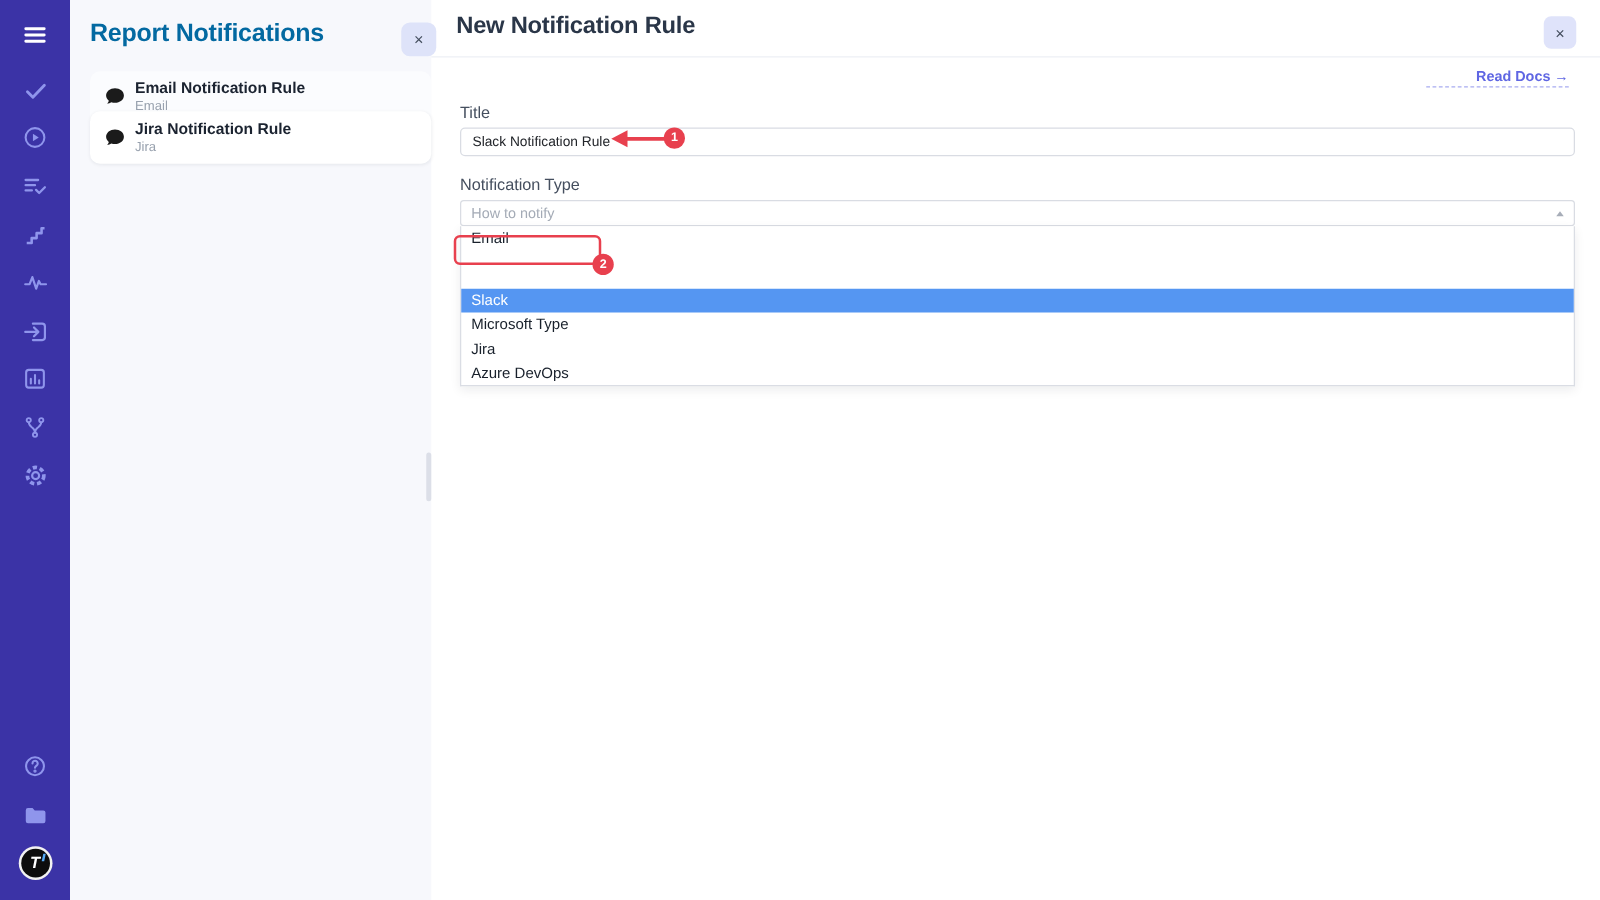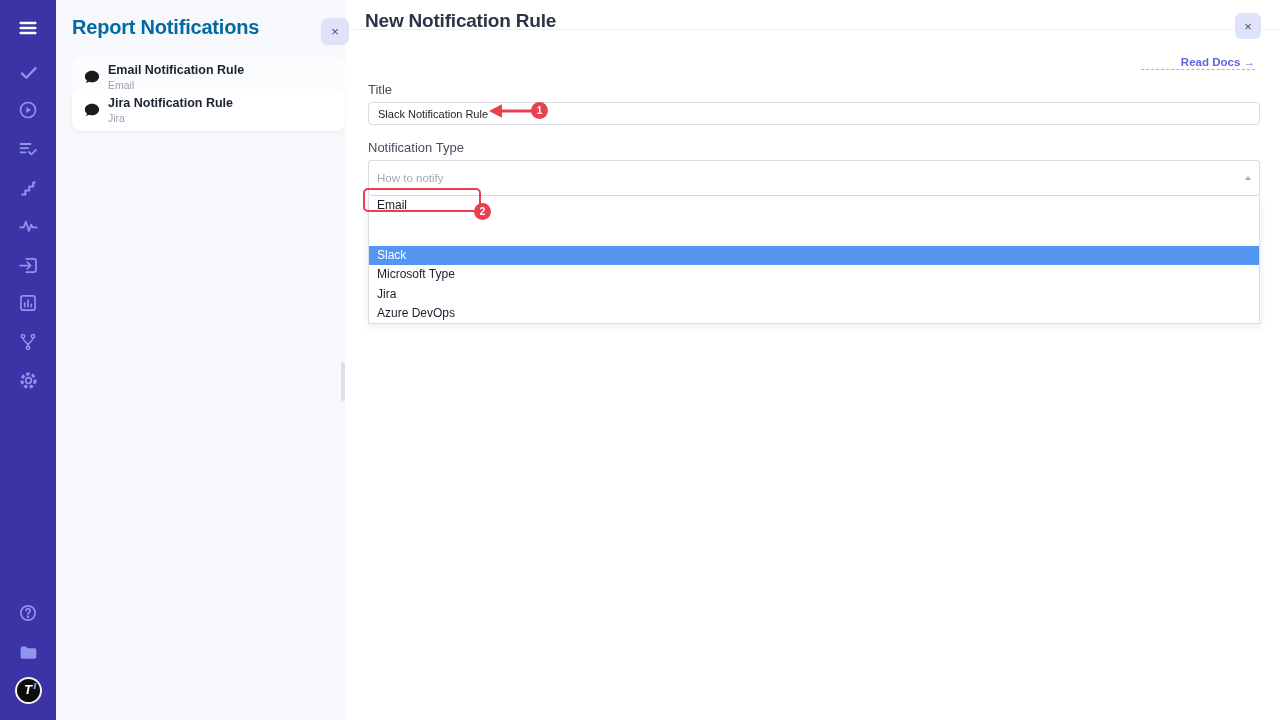--- a/index.html
+++ b/index.html
@@ -23,33 +23,33 @@
   .p-item-1 { top:57px; height:40px; background:rgba(255,255,255,0.55); border-bottom:1px solid #eef0f4; border-radius:8px 8px 0 0; }
   .p-item-2 { top:89px; height:42px; background:#ffffff; border-radius:8px; box-shadow:0 1px 3px rgba(16,24,40,0.07); }
   .p-item .bubble { width:24px; margin-left:8px; display:flex; justify-content:center; }
   .p-item .p-meta { margin-left:4px; }
   .p-item .p-title { font-size:12.5px; font-weight:700; color:#1b2330; }
   .p-item .p-sub { font-size:10.5px; color:#98a1ae; margin-top:2px; }
   .panel-scroll-handle { position:absolute; left:285px; top:362px; width:4px; height:39px; border-radius:3px; background:#dcdfe8; cursor:grab; }
 
   
   .main { position:absolute; left:345px; top:0; width:935px; height:720px; background:#fff; }
-  .main-header { position:absolute; left:0; top:0; width:935px; height:30px; border-bottom:1px solid #edf0f5; }
+  .main-header { position:absolute; left:0; top:0; width:935px; height:46px; border-bottom:1px solid #edf0f5; }
   .main-title { position:absolute; left:20px; top:10px; font-size:19px; font-weight:700; color:#2a3648; letter-spacing:-0.2px; }
   .main-close { position:absolute; right:19px; top:13px; width:26px; height:26px; border-radius:6px;
     background:#dfe3fa; color:#444e5e; font-size:13px; display:flex; align-items:center; justify-content:center; cursor:pointer; }
   .read-docs { position:absolute; right:25px; top:56px; font-size:11.5px; font-weight:600; color:#5f66e3;
     border-bottom:1px dashed rgba(95,102,227,0.55); cursor:pointer; padding-bottom:1px;padding-left:40px; }
 
   .form { position:absolute; left:23px; top:82px; width:892px; }
   .lbl { font-size:13px; color:#454f5f; margin-bottom:5px; }
   .txt-input { width:892px; height:23px; border:1px solid #d9dce3; border-radius:4px; padding:0 9px;
     font-family:"Liberation Sans", sans-serif; font-size:11px; color:#22252a; background:#fff; outline:none; }
   .lbl-2 { margin-top:15px; }
-  .select-box { width:892px; height:36px; border:1px solid #d9dce3; border-radius:3px; background:#fff;
+  .select-box { width:892px; height:21px; border:1px solid #d9dce3; border-radius:3px; background:#fff;
     display:flex; align-items:center; padding:0 8px; cursor:pointer;justify-content:center; }
   .select-placeholder { font-size:11.5px; color:#a4abb6; }
   .select-caret { margin-left:auto; width:0; height:0; border-left:3.5px solid transparent; border-right:3.5px solid transparent;
     border-bottom:4.5px solid #a7adb8; }
   .dropdown { width:892px; background:#fff; border:1px solid #dadde4; border-top:none;
     box-shadow:0 3px 8px rgba(16,24,40,0.08); }
   .opt { height:19.2px; line-height:19.2px; padding-left:8px; font-size:12px; color:#18202b; cursor:pointer; }
   .opt.hl { background:#5596f2; color:#ffffff;margin-top:31px; }
 
   

